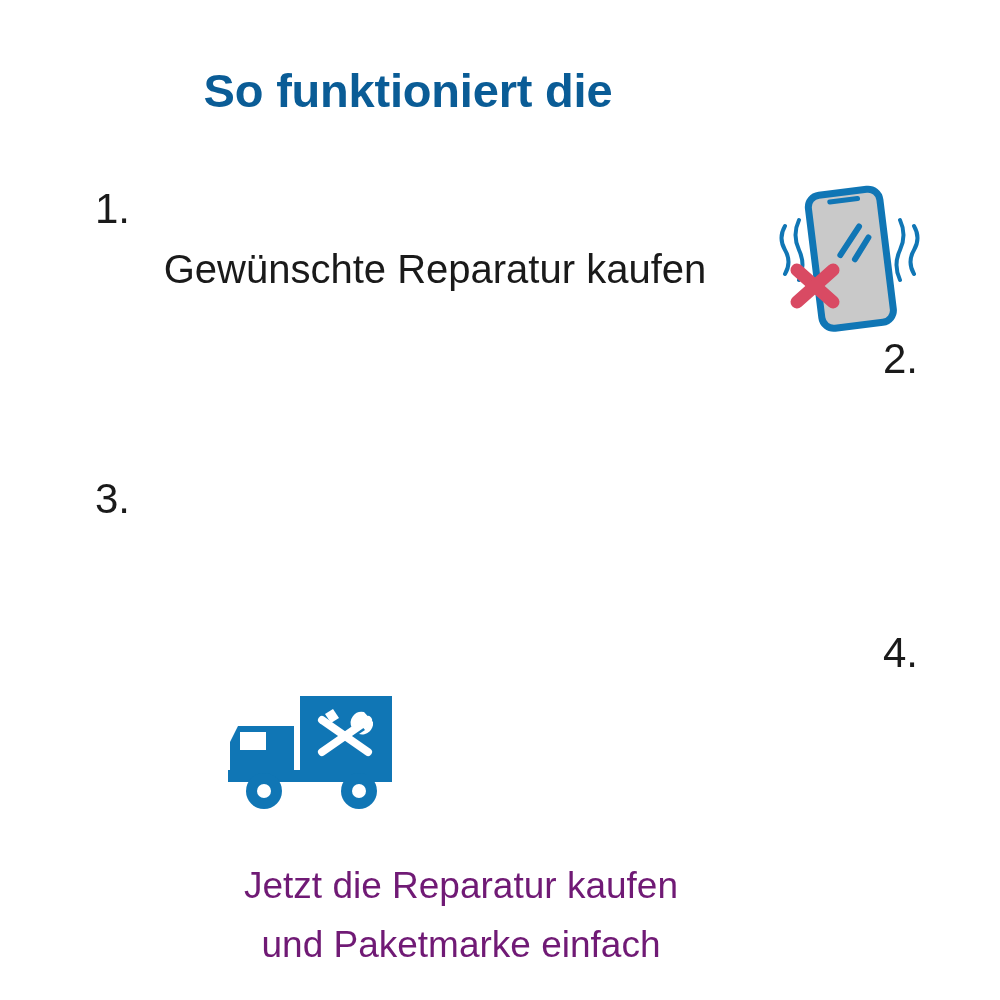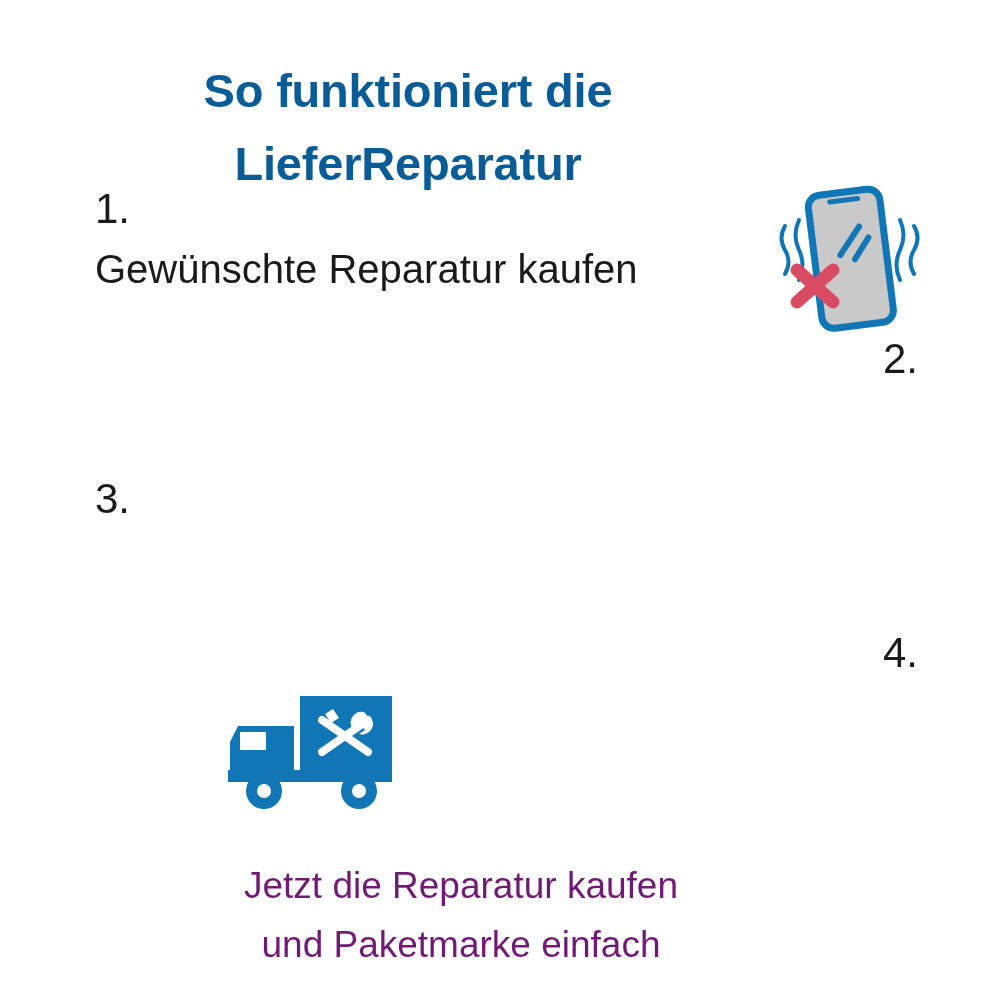--- a/index.html
+++ b/index.html
@@ -55,21 +55,21 @@
     position: absolute;
     font-size: 40px;
     color: #1a1a1a;
     line-height: 1.45;
   }
   .step-text .line { display: block; }
 
   .txt-1 {
     left: 95px;
     top: 240px;
-    text-align: left;
+    text-align: center;
     width: 680px;
   }
   .txt-2 {
     right: 82px;
     top: 388px;
     text-align: right;
     width: 830px;
   }
   .txt-3 {
     left: 95px;
@@ -114,21 +114,20 @@
     height: 125px;
   }
 </style>
 </head>
 <body>
 
 <div class="canvas">
 
   <div class="title">
     <span class="line">So funktioniert die</span>
-    <span class="line">LieferReparatur</span>
   </div>
 
   <div class="step-num num-1">1.</div>
   <div class="step-text txt-1">
     <span class="line">Gewünschte Reparatur kaufen</span>
   </div>
 
   <div class="phone-illu">
     <svg width="185" height="165" viewBox="0 0 185 165" xmlns="http://www.w3.org/2000/svg">
 

